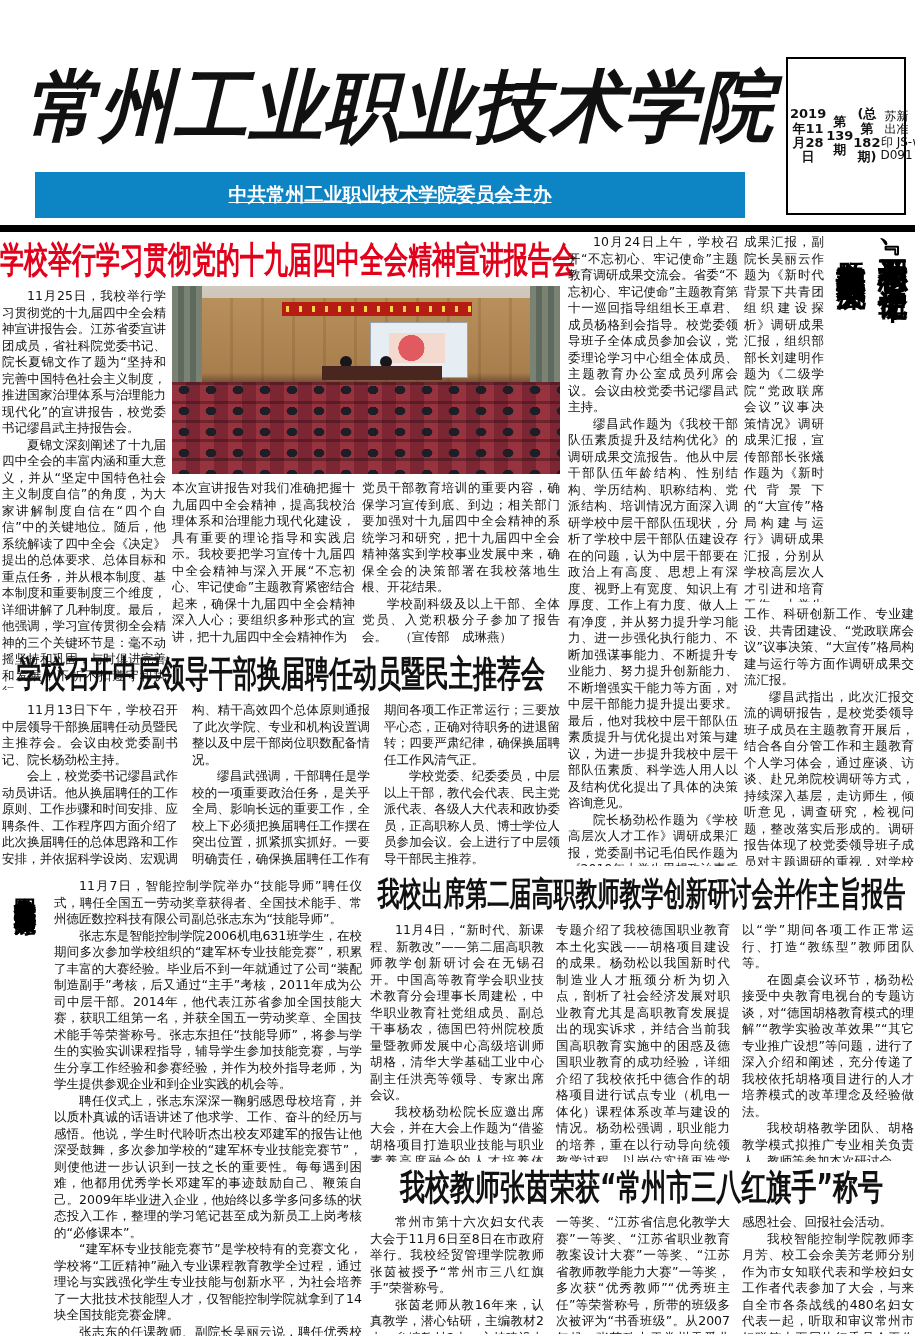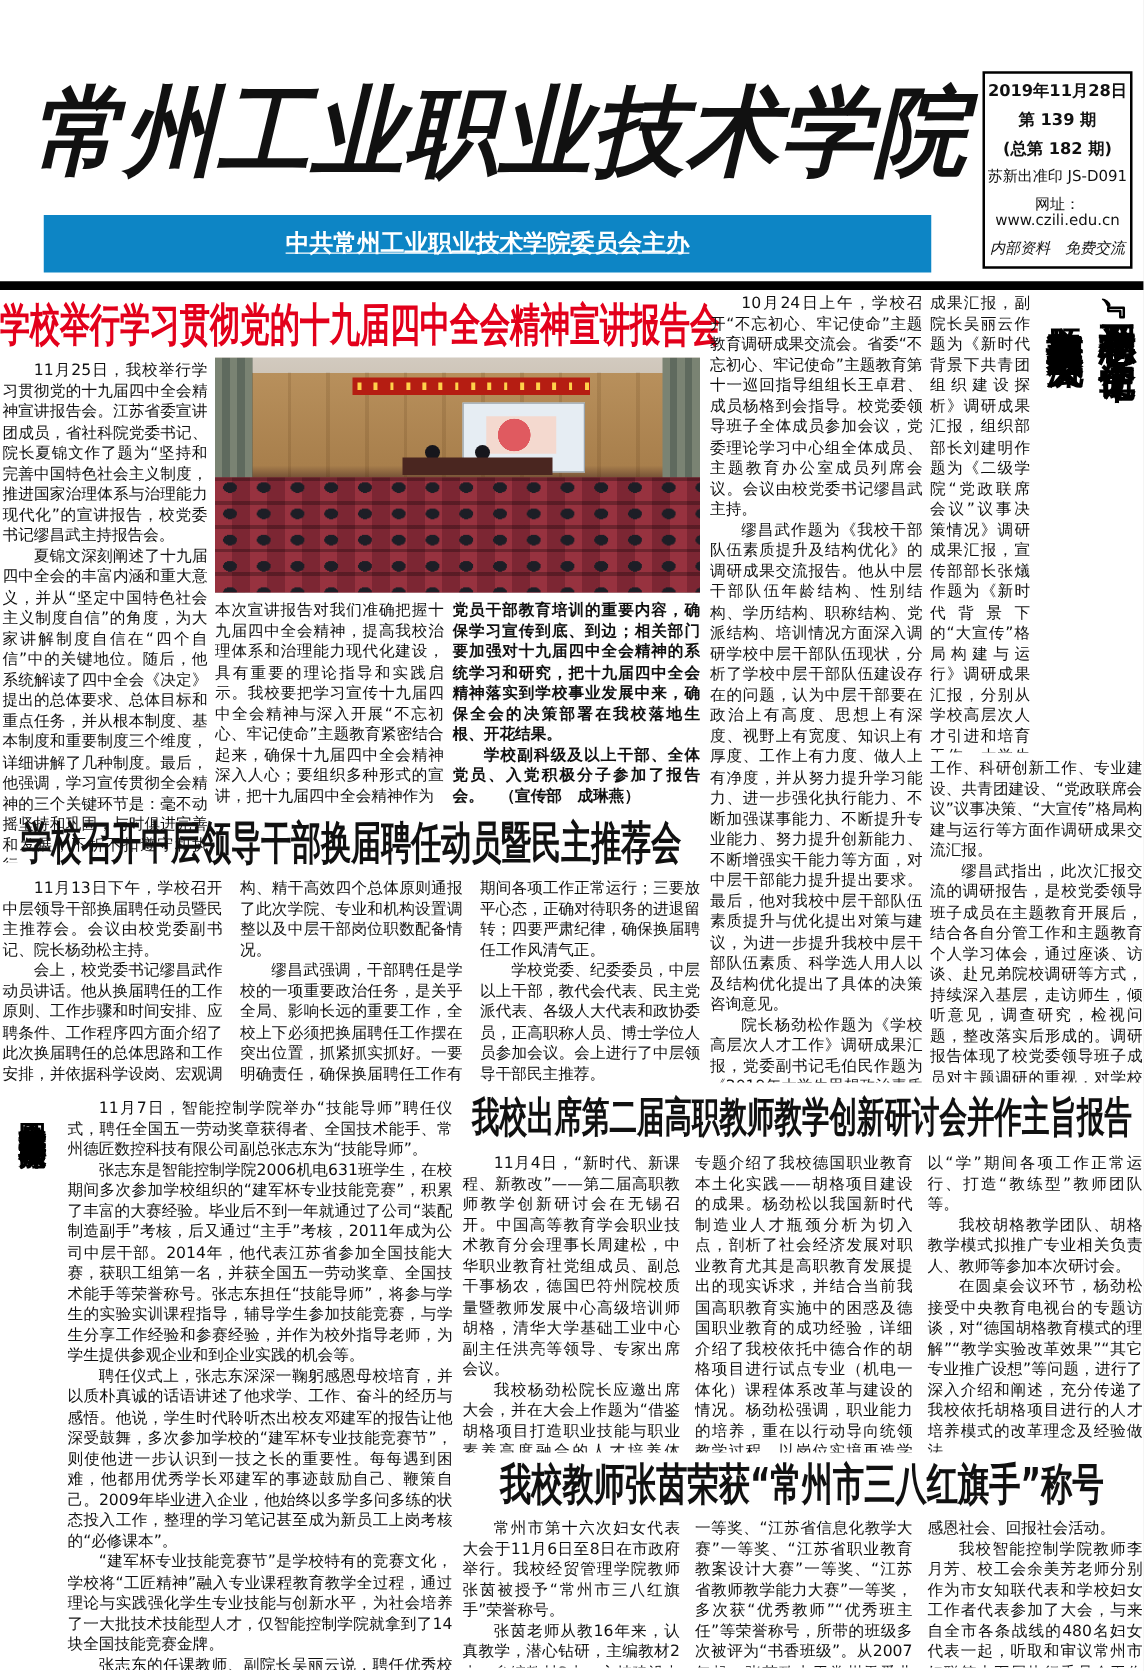--- a/index.html
+++ b/index.html
@@ -4,21 +4,21 @@
 <style>
   html,body{margin:0;padding:0;background:#e8e8e8;}
   #page{position:relative;width:915px;height:1337px;background:#fff;margin:0 auto;
         font-family:"DejaVu Sans",sans-serif;color:#111;overflow:hidden;}
   
   .masthead-title{position:absolute;left:24px;top:44px;width:750px;height:125px;
 romb    color:#e3101b;font-family:"DejaVu Serif",serif;font-weight:bold;font-style:italic;
     font-size:74px;line-height:118px;white-space:nowrap;letter-spacing:1px;
     transform:scaleY(1.05);transform-origin:left top;}
   .info-box{position:absolute;left:786px;top:57px;width:120px;height:158px;border:2px solid #000;
-    display:flex;flex-direction:column;justify-content:space-around;align-items:center;
+    display:flex;flex-direction:row;justify-content:space-around;align-items:center;
     font-size:12px;line-height:1.1;text-align:center;padding:4px 2px;box-sizing:border-box;}
   .info-box .big{font-size:13px;font-weight:bold;}
   .info-box .kai{font-style:italic;}
   .pub-bar{position:absolute;left:35px;top:172px;width:710px;height:46px;background:#0d85c5;
     color:#fff;font-weight:bold;font-size:19px;display:flex;align-items:center;
     justify-content:space-around;padding:0 30px;box-sizing:border-box;white-space:nowrap;text-decoration:underline;}
   .top-rule{position:absolute;left:0;top:225px;width:915px;height:7px;background:#000;}
   
   .art{position:absolute;}
   .hl{position:absolute;left:0;right:0;text-align:center;font-weight:bold;white-space:nowrap;
@@ -94,21 +94,21 @@
       </div>
       <div class="ph-head1"></div>
       <div class="ph-head2"></div>
       <div class="ph-stage"></div>
       <div class="ph-crowd"></div>
     </div>
 
     <div class="col" style="left:172px;top:246px;width:183px;height:210px;">
         <p class="cont">本次宣讲报告对我们准确把握十九届四中全会精神，提高我校治理体系和治理能力现代化建设，具有重要的理论指导和实践启示。我校要把学习宣传十九届四中全会精神与深入开展“不忘初心、牢记使命”主题教育紧密结合起来，确保十九届四中全会精神深入人心；要组织多种形式的宣讲，把十九届四中全会精神作为</p>
       </div>
-    <div class="col" style="left:362px;top:246px;width:198px;height:210px;font-weight:bold;">
+    <div class="col" style="left:362px;top:246px;width:198px;height:210px;">
         <p class="cont">党员干部教育培训的重要内容，确保学习宣传到底、到边；相关部门要加强对十九届四中全会精神的系统学习和研究，把十九届四中全会精神落实到学校事业发展中来，确保全会的决策部署在我校落地生根、开花结果。</p>
         <p>学校副科级及以上干部、全体党员、入党积极分子参加了报告会。　（宣传部　成琳燕）</p>
       </div>
   </div>
 
   <div class="art" style="left:566px;top:232px;width:349px;height:637px;">
     <div class="col" style="left:2px;top:2px;width:170px;height:632px;">
         <p>10月24日上午，学校召开“不忘初心、牢记使命”主题教育调研成果交流会。省委“不忘初心、牢记使命”主题教育第十一巡回指导组组长王卓君、成员杨格到会指导。校党委领导班子全体成员参加会议，党委理论学习中心组全体成员、主题教育办公室成员列席会议。会议由校党委书记缪昌武主持。</p>
         <p>缪昌武作题为《我校干部队伍素质提升及结构优化》的调研成果交流报告。他从中层干部队伍年龄结构、性别结构、学历结构、职称结构、党派结构、培训情况方面深入调研学校中层干部队伍现状，分析了学校中层干部队伍建设存在的问题，认为中层干部要在政治上有高度、思想上有深度、视野上有宽度、知识上有厚度、工作上有力度、做人上有净度，并从努力提升学习能力、进一步强化执行能力、不断加强谋事能力、不断提升专业能力、努力提升创新能力、不断增强实干能力等方面，对中层干部能力提升提出要求。最后，他对我校中层干部队伍素质提升与优化提出对策与建议，为进一步提升我校中层干部队伍素质、科学选人用人以及结构优化提出了具体的决策咨询意见。</p>
         <p>院长杨劲松作题为《学校高层次人才工作》调研成果汇报，党委副书记毛伯民作题为《2019年大学生思想政治素质现状及教育对策》调研成果汇报，纪委书记壮国桢作题为《高质量推进校内巡察工作的实践与思考》调研成果汇报，副院长蒋新萍作题为《提升科研创新水平、推进学校高质量发展》调研成果汇报，副院长姚庆文作题为《高水平专业建设》调研</p>
@@ -158,22 +158,22 @@
     <div class="hl" style="top:0;font-size:22px;">我校出席第二届高职教师教学创新研讨会并作主旨报告</div>
     <div class="col" style="left:2px;top:50px;width:174px;height:240px;">
         <p>11月4日，“新时代、新课程、新教改”——第二届高职教师教学创新研讨会在无锡召开。中国高等教育学会职业技术教育分会理事长周建松，中华职业教育社党组成员、副总干事杨农，德国巴符州院校质量暨教师发展中心高级培训师胡格，清华大学基础工业中心副主任洪亮等领导、专家出席会议。</p>
         <p>我校杨劲松院长应邀出席大会，并在大会上作题为“借鉴胡格项目打造职业技能与职业素养高度融合的人才培养体系”的报告，</p>
       </div>
     <div class="col" style="left:188px;top:50px;width:174px;height:240px;">
         <p class="cont">专题介绍了我校德国职业教育本土化实践——胡格项目建设的成果。杨劲松以我国新时代制造业人才瓶颈分析为切入点，剖析了社会经济发展对职业教育尤其是高职教育发展提出的现实诉求，并结合当前我国高职教育实施中的困惑及德国职业教育的成功经验，详细介绍了我校依托中德合作的胡格项目进行试点专业（机电一体化）课程体系改革与建设的情况。杨劲松强调，职业能力的培养，重在以行动导向统领教学过程、以岗位实境再造学习环境、</p>
       </div>
     <div class="col" style="left:374px;top:50px;width:172px;height:240px;">
         <p class="cont">以“学”期间各项工作正常运行、打造“教练型”教师团队等。</p>
+        <p>在圆桌会议环节，杨劲松接受中央教育电视台的专题访谈，对“德国胡格教育模式的理解”“教学实验改革效果”“其它专业推广设想”等问题，进行了深入介绍和阐述，充分传递了我校依托胡格项目进行的人才培养模式的改革理念及经验做法。</p>
         <p>我校胡格教学团队、胡格教学模式拟推广专业相关负责人、教师等参加本次研讨会。</p>
-        <p>在圆桌会议环节，杨劲松接受中央教育电视台的专题访谈，对“德国胡格教育模式的理解”“教学实验改革效果”“其它专业推广设想”等问题，进行了深入介绍和阐述，充分传递了我校依托胡格项目进行的人才培养模式的改革理念及经验做法。</p>
         <p class="cont" style="text-align: right;">（回报社会活动　胡彩霞）</p>
       </div>
   </div>
 
   <div class="art" style="left:368px;top:1164px;width:547px;height:173px;">
     <div class="hl" style="top:0;font-size:25px;transform:scaleY(1.4);">我校教师张茵荣获“常州市三八红旗手”称号</div>
     <div class="col" style="left:2px;top:50px;width:174px;height:120px;">
         <p>常州市第十六次妇女代表大会于11月6日至8日在市政府举行。我校经贸管理学院教师张茵被授予“常州市三八红旗手”荣誉称号。</p>
         <p>张茵老师从教16年来，认真教学，潜心钻研，主编教材2本，参编教材2本，主持建设中国学生及留学生在线课程2门；先后荣获“江苏省英语青年教师教学竞赛”</p>
       </div>

